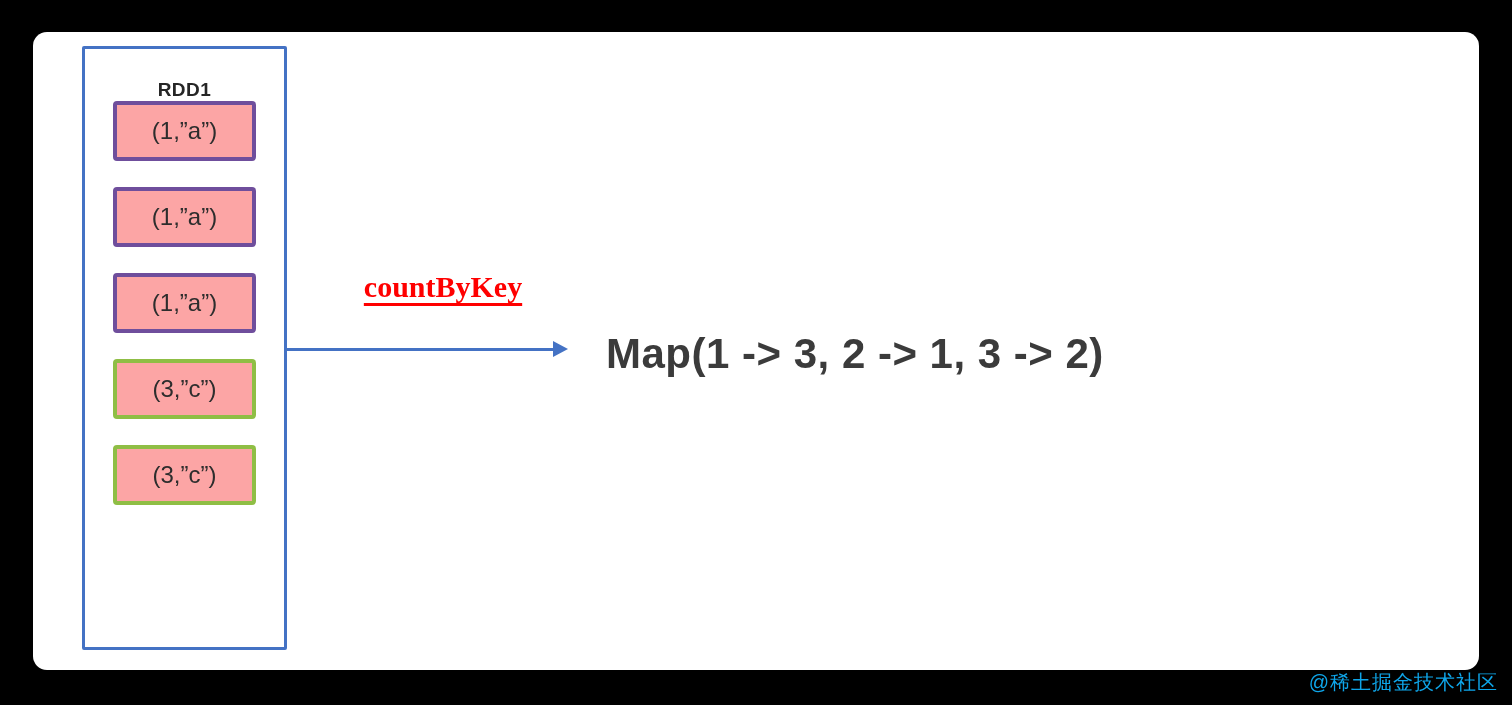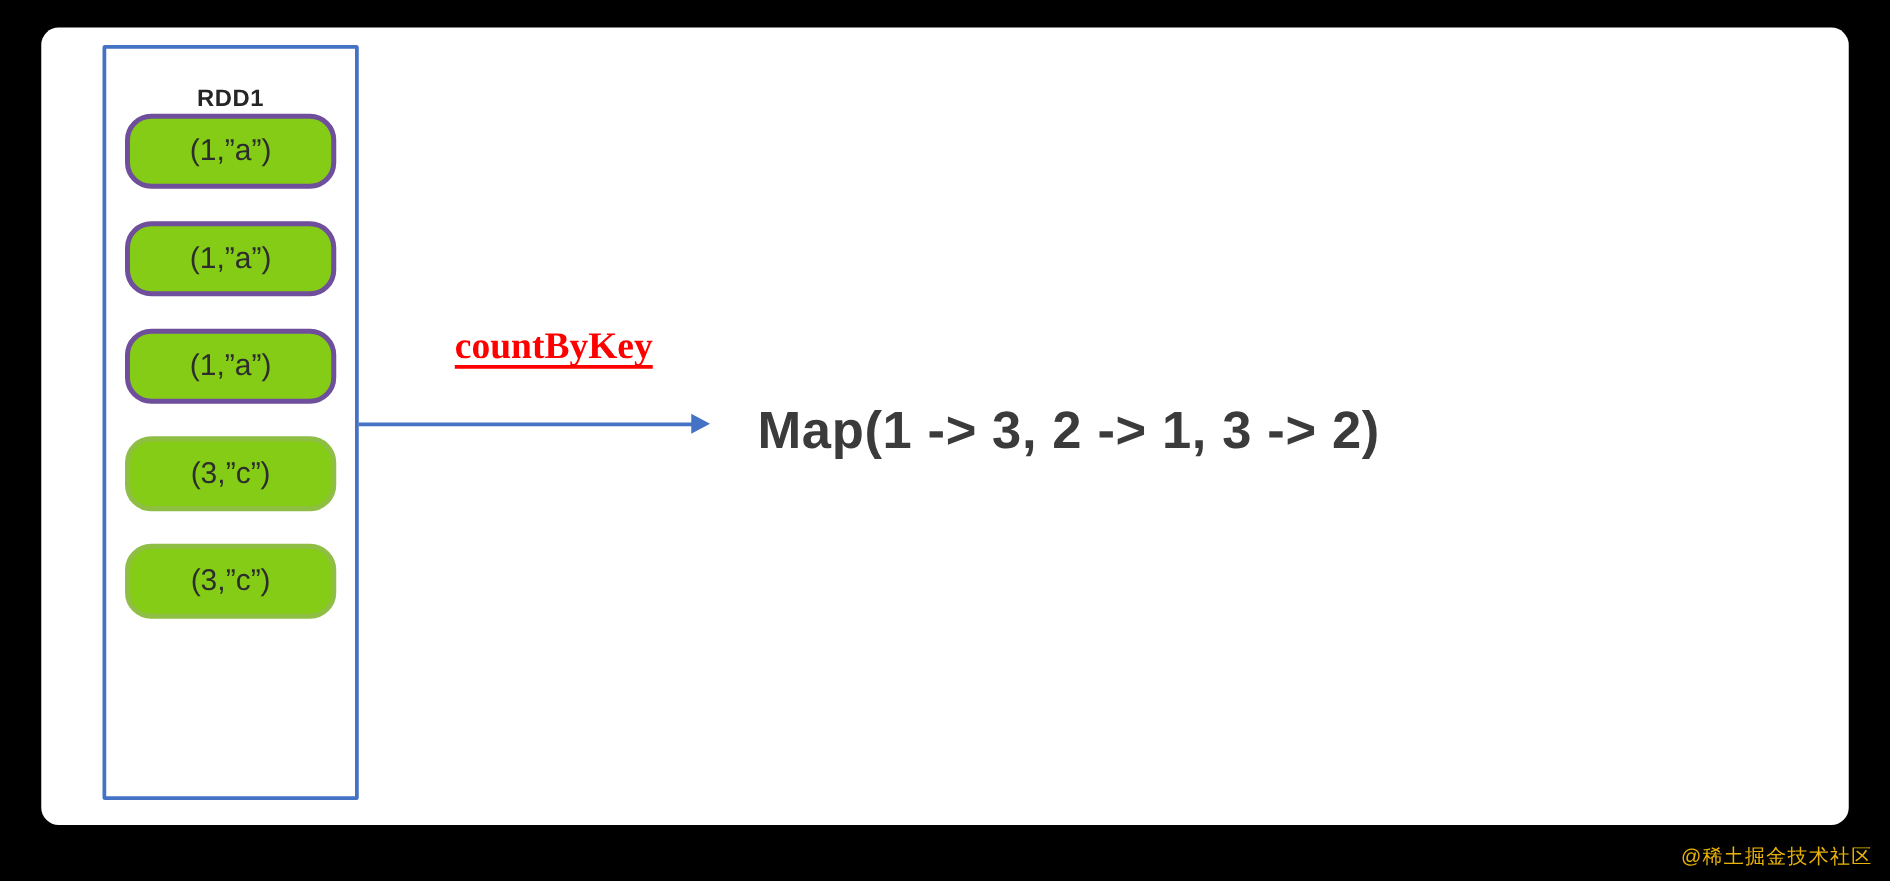--- a/index.html
+++ b/index.html
@@ -8,21 +8,21 @@
     position: relative;
     width: 1512px;
     height: 705px;
     background: #000000;
     overflow: hidden;
     font-family: "Liberation Sans", sans-serif;
   }
   .card {
     position: absolute;
     left: 33px;
-    top: 22px;
+    top: 32px;
     width: 1446px;
     height: 638px;
     background: #ffffff;
     border-radius: 14px;
   }
   .rdd-container {
     position: absolute;
     left: 49px;
     top: 14px;
     width: 205px;
@@ -36,25 +36,25 @@
   }
   .rdd-title {
     margin-top: 30px;
     font-size: 19px;
     font-weight: 600;
     color: #262626;
     line-height: 22px;
     letter-spacing: 0.5px;
   }
   .tuple-box {
-    width: 169px;
+    width: 143px;
     height: 60px;
     border: 4px solid #6F4E9C;
-    border-radius: 21px;
-    background: #84cc16;
+    border-radius: 4px;
+    background: #fca5a5;
     display: flex;
     align-items: center;
     justify-content: center;
     margin-bottom: 26px;
     flex: none;
   }
   .tuple-box:first-of-type { margin-top: 32px; }
   .tuple-label {
     font-size: 24px;
     color: #2d2d2d;
@@ -109,22 +109,22 @@
     font-size: 42px;
     font-weight: 600;
     color: #3b3b3b;
     white-space: nowrap;
     letter-spacing: 0.5px;
   }
   .watermark {
     position: absolute;
     right: 14px;
     bottom: 9px;
-    font-size: 16px;
-    color: #eab308;
+    font-size: 20px;
+    color: #0ea5e9;
     mix-blend-mode: difference;
     letter-spacing: 1px;
     z-index: 5;
   }
 </style>
 </head>
 <body>
 
 <div class="stage">
 

